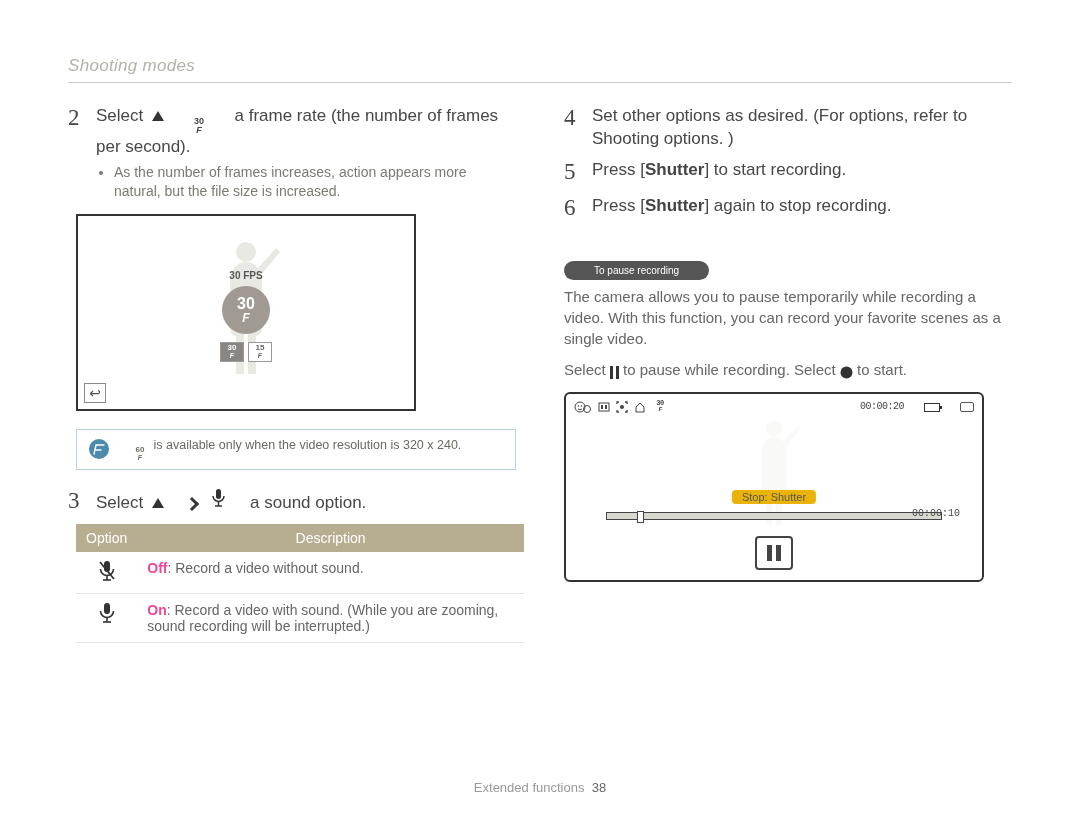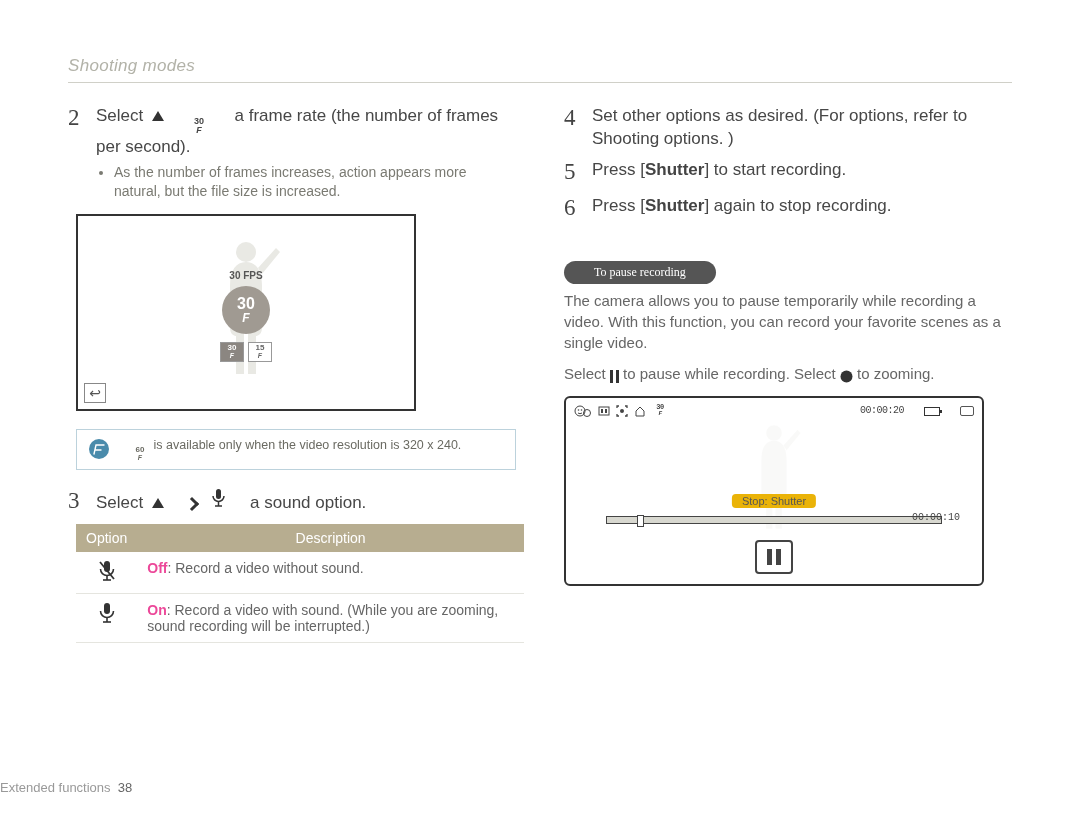--- a/index.html
+++ b/index.html
@@ -94,21 +94,21 @@
   .chev-right { display:inline-block; width:10px; height:10px; border-top:3px solid #333; border-right:3px solid #333; transform:rotate(45deg); vertical-align:-1px; margin:0 10px 0 14px; }
 
   
   .opt-table { width: 100%; border-collapse: collapse; margin: 6px 0 0 8px; font-size:14px; }
   .opt-table th { background:#b7ad90; color:#fff; text-align:center; padding:6px 10px; font-weight:normal; font-size:14px; }
   .opt-table td { padding:8px 10px; border-bottom:1px solid #e5e5df; color:#666; vertical-align:top; }
   .opt-table td.ic { width:46px; text-align:center; }
   .opt-table strong { color:#ec4899; }
 
   
-  .pill { display:inline-block; background:#555; color:#fff; border-radius:12px; padding:4px 30px; font-size:12px; margin: 30px 0 6px 0; font-family: Liberation Serif, serif; }
+  .pill { display:inline-block; background:#555; color:#fff; border-radius:12px; padding:4px 30px; font-size:10px; margin: 30px 0 6px 0; }
   .para { font-size:15px; color:#666; line-height:1.4; margin-bottom:10px; }
   .inline-icons { vertical-align:-2px; }
 
   
   .lcd2 {
     width: 420px; height: 190px; border:2px solid #333; border-radius:6px; margin-top:10px; position:relative; background:#fff;
   }
   .lcd2 .topline { position:absolute; top:6px; left:8px; right:8px; display:flex; justify-content:space-between; align-items:center; font-size:10px; color:#444; font-family: "Courier New", monospace; letter-spacing:-0.5px; }
   .lcd2 .topline .l { display:flex; gap:6px; align-items:center; }
   .lcd2 .topline .r { display:flex; gap:20px; align-items:flex-end; }
@@ -121,21 +121,21 @@
   .lcd2 .progress { position:absolute; top:118px; left:40px; right:40px; height:8px; border:1px solid #444; background:#d8d8d0; }
   .lcd2 .progress .knob { position:absolute; left:30px; top:-2px; width:7px; height:12px; background:#fff; border:1px solid #444; }
   .lcd2 .time2wrap { position:absolute; top:114px; right:22px; font-size:10px; font-family:"Courier New",monospace; color:#444; }
   .lcd2 .pausebtn {
     position:absolute; bottom:10px; left:50%; transform:translateX(-50%); width:38px; height:34px; border:2px solid #444; border-radius:4px; display:flex; align-items:center; justify-content:center;
   }
   .lcd2 .pausebtn .bar { width:5px; height:16px; background:#444; margin:0 2px; }
   .lcd2 .silh { position:absolute; top:24px; left:50%; transform:translateX(-50%); opacity:0.25; }
 
   
-  .footer { position:absolute; bottom:20px; left:0; right:0; font-size:13px; color:#999; }
+  .footer { position:absolute; bottom:20px; left:0; right:0; text-align:center; font-size:13px; color:#999; }
   .footer .pn { color:#666; }
 
   
   .mic { display:inline-block; position:relative; }
   .mic svg { display:block; }
 
   
   .silh svg { display:block; }
 </style>
 </head>
@@ -295,21 +295,21 @@
             <rect x="0" y="0" width="3" height="13" fill="#333"></rect>
             <rect x="6" y="0" width="3" height="13" fill="#333"></rect>
           </svg>
       </span>
       <span> to pause while recording. Select </span>
       <span class="inline-icons">
         <svg width="13" height="13" style="vertical-align:-2px">
             <circle cx="6.5" cy="6.5" r="6" fill="#333"></circle>
           </svg>
       </span>
-      <span> to zooming.</span>
+      <span> to start.</span>
     </div>
 
     
     <div class="lcd2">
       <div class="topline">
         <span class="l">
           <svg width="18" height="14">
               <circle cx="6" cy="7" r="5" fill="none" stroke="#444"></circle>
               <circle cx="4.5" cy="6" r="0.8" fill="#444"></circle>
               <circle cx="7.5" cy="6" r="0.8" fill="#444"></circle>

